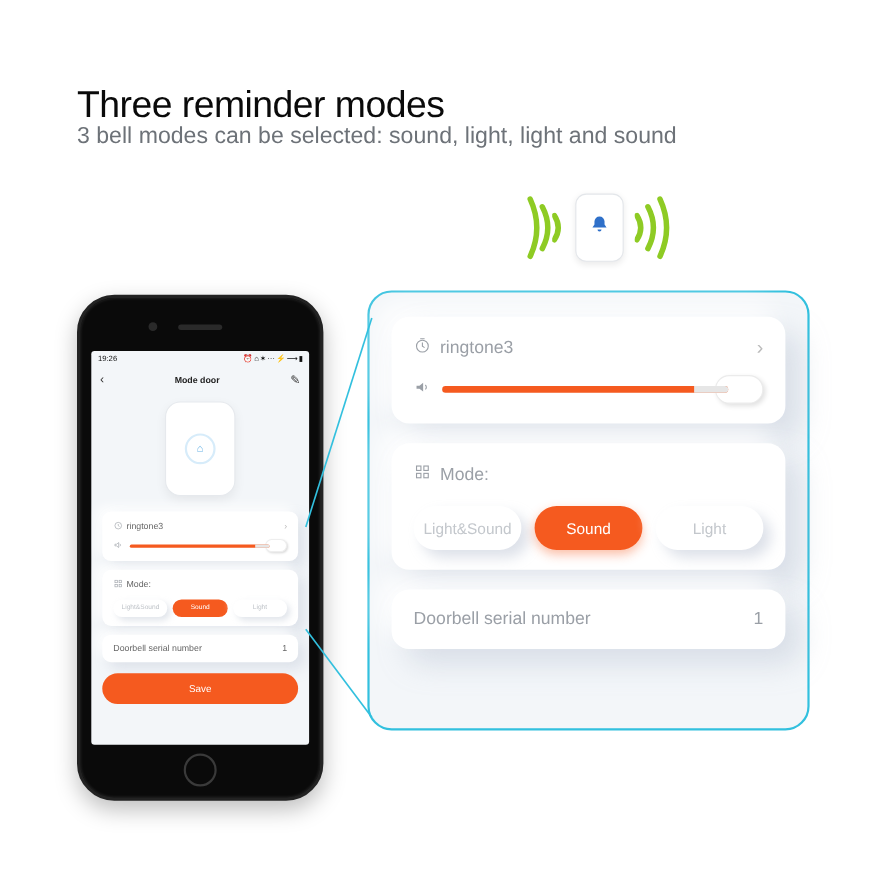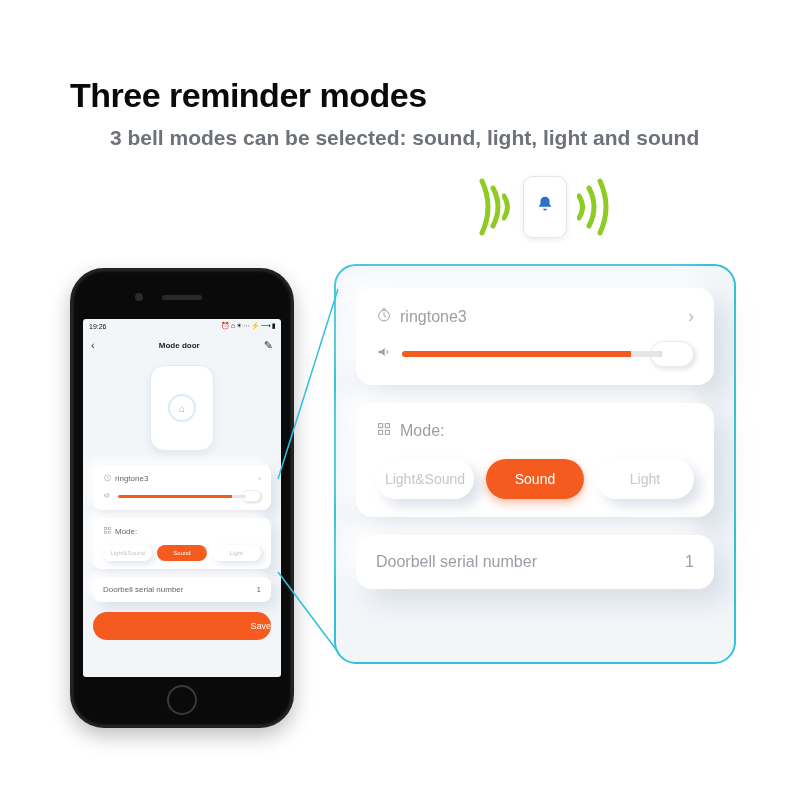--- a/index.html
+++ b/index.html
@@ -11,32 +11,31 @@
     position: relative;
     overflow: hidden;
   }
 
   
   .heading {
     position: absolute;
     left: 70px;
     top: 76px;
     font-size: 34px;
-    font-weight: 700;
+    font-weight: 400;
     color: #0a0a0a;
     letter-spacing: -0.5px;
   }
   .subheading {
     position: absolute;
     left: 70px;
-    top: 126px;
+    top: 112px;
     font-size: 21px;
     color: #6d7278;
-    font-weight: 700;
-    margin-left: 40px;
+    font-weight: 400;
   }
 
   
   .chime {
     position: absolute;
     left: 450px;
     top: 162px;
     width: 190px;
     height: 90px;
     display: flex;
@@ -200,21 +199,21 @@
     border-radius:10px; background:#fff;
     box-shadow: 3px 3px 6px rgba(180,190,205,0.4), -3px -3px 6px rgba(255,255,255,0.9);
     color:#bfc3c8;
   }
   .pmode-btn.active{ background:#f55a1f; color:#fff; box-shadow:none;}
   .psave {
     margin: 10px;
     background:#f55a1f;
     color:#fff;
     border-radius:18px;
-    text-align:right;
+    text-align:center;
     padding:9px 0;
     font-size:9px;
   }
 
   
   .panel {
     position: absolute;
     left: 334px;
     top: 264px;
     width: 402px;

